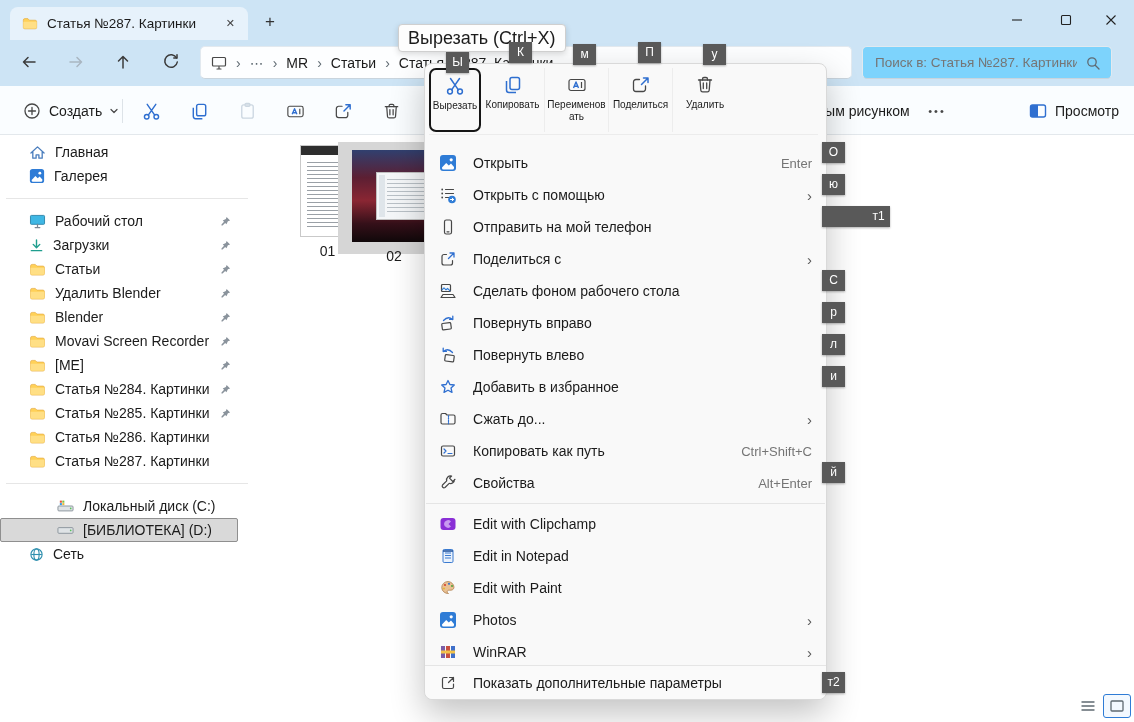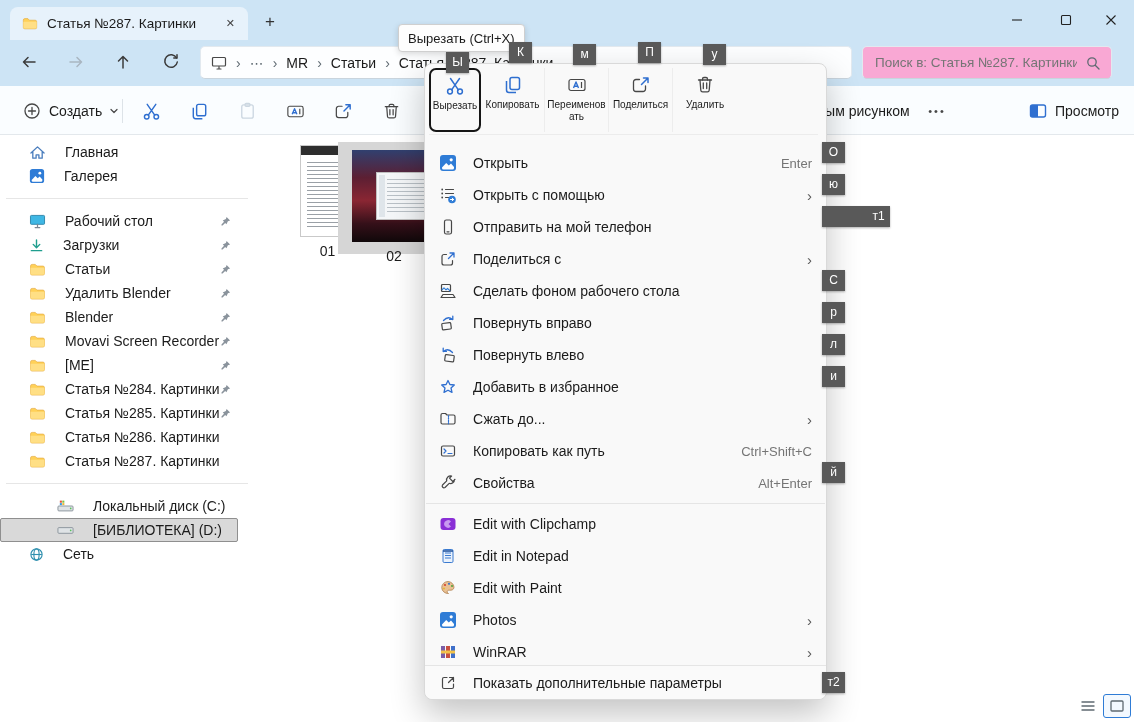--- a/index.html
+++ b/index.html
@@ -16,34 +16,34 @@
           justify-content:center;font-size:17px;color:#333;}
   .winbtn{position:absolute;top:0;width:46px;height:39px;display:flex;align-items:center;justify-content:center;}
   
   .navbar{position:absolute;left:0;top:40px;width:1134px;height:46px;background:#cde4f5;}
   .navbtn{position:absolute;top:48px;width:30px;height:28px;display:flex;align-items:center;justify-content:center;border-radius:5px;}
   .addressbar{position:absolute;left:200px;top:46px;width:652px;height:33px;background:#fdfeff;
               border:1px solid #e2e9ef;border-bottom-color:#c9d4dd;border-radius:5px;box-sizing:border-box;
               display:flex;align-items:center;padding:0 10px;gap:9px;font-size:14px;}
   .chev{color:#5f6a72;font-size:14px;line-height:1;}
   .crumb{white-space:nowrap;}
-  .searchbar{position:absolute;left:862px;top:46px;width:250px;height:33px;background:#f9a8d4;
+  .searchbar{position:absolute;left:862px;top:46px;width:250px;height:33px;background:#7dd3fc;
              border:1px solid #e2e9ef;border-bottom-color:#c9d4dd;border-radius:5px;box-sizing:border-box;
              display:flex;align-items:center;padding:0 10px;gap:6px;}
   .searchbar input{flex:1;border:none;outline:none;background:transparent;font-size:13.5px;
              font-family:inherit;color:#5f6a72;min-width:0;}
   
   .toolbar{position:absolute;left:0;top:86px;width:1134px;height:49px;background:#fafdff;border-bottom:1px solid #e3e8ec;box-sizing:border-box;}
   .tbtn{position:absolute;top:96px;height:30px;display:flex;align-items:center;justify-content:center;gap:7px;border-radius:5px;font-size:14px;}
   .tsep{position:absolute;top:99px;width:1px;height:24px;background:#dde3e8;}
   .disabled{opacity:.5}
   .dots{font-size:17px;color:#474747;letter-spacing:1px;}
   
   .sidebar{position:absolute;left:0;top:135px;width:248px;height:565px;background:#fff;padding-top:5px;box-sizing:border-box;}
-  .srow{position:relative;display:flex;align-items:center;height:24px;padding-left:28px;gap:19px;font-size:14px;
+  .srow{position:relative;display:flex;align-items:center;height:24px;padding-left:28px;gap:9px;font-size:14px;
         border:1px solid transparent;box-sizing:border-box;margin-right:10px;border-radius:2px;}
   .srow .lbl{white-space:nowrap;overflow:hidden;}
   .srow .pin{position:absolute;right:6px;top:6px;}
   .srow.indent{padding-left:56px;}
   .srow.sel{background:#d9d9d9;border-color:#8f8f8f;}
   .ssep{height:1px;background:#e6e6e6;margin:10px 0 10px 6px;}
   
   .content{position:absolute;left:248px;top:135px;right:0;bottom:22px;background:#fff;}
   .fcell{position:absolute;text-align:center;font-size:14px;}
   .thumb1{width:54px;height:90px;background:#fff;border:1px solid #c9c9c9;margin:0 auto;position:relative;overflow:hidden;}
@@ -79,21 +79,21 @@
   .mi{width:20px;flex:0 0 20px;display:flex;justify-content:center;}
   .mlabel{white-space:nowrap;}
   .mright{margin-left:auto;}
   .shortcut{color:#757575;font-size:13px;}
   .subchev{color:#5a5a5a;font-size:15px;}
   .msep{height:1px;background:#e5e5e5;margin:4px 1px;}
   .mfooter{position:absolute;left:0;right:0;bottom:0;height:34px;border-top:1px solid #e5e5e5;background:#fafafa;
            border-radius:0 0 8px 8px;display:flex;align-items:center;padding:0 14px 0 13px;gap:15px;font-size:14px;box-sizing:border-box;}
   
   .tooltip{position:absolute;left:398px;top:24px;height:26px;background:#fdfdfd;border:1px solid #cfcfcf;border-radius:4px;
-           display:flex;align-items:center;padding:0 9px;font-size:13px;box-shadow:0 2px 6px rgba(0,0,0,.15);z-index:30;}
+           display:flex;align-items:center;padding:0 9px;font-size:18px;box-shadow:0 2px 6px rgba(0,0,0,.15);z-index:30;}
   .kb{position:absolute;background:#595959;color:#fff;font-size:12px;line-height:21px;height:21px;min-width:17px;
       text-align:center;padding:0 3px;z-index:40;box-shadow:0 1px 2px rgba(0,0,0,.3);}
 </style>
 </head>
 <body>
 
 <div class="app">
 
   <div class="titlebar">
     <div class="tab">

